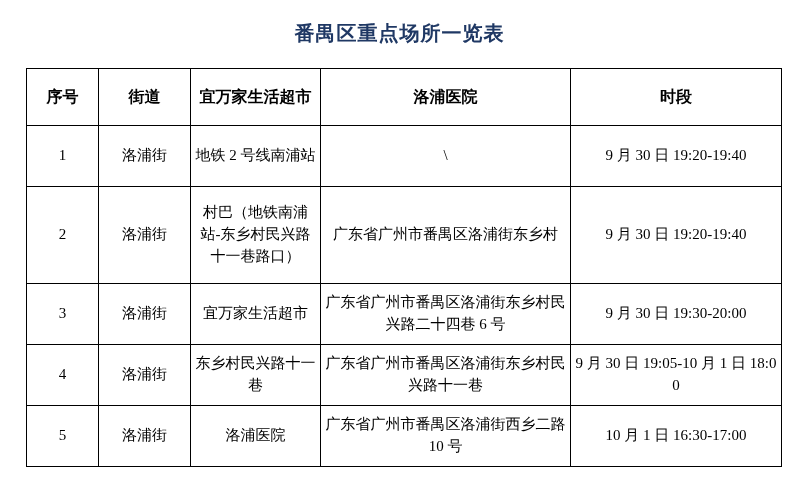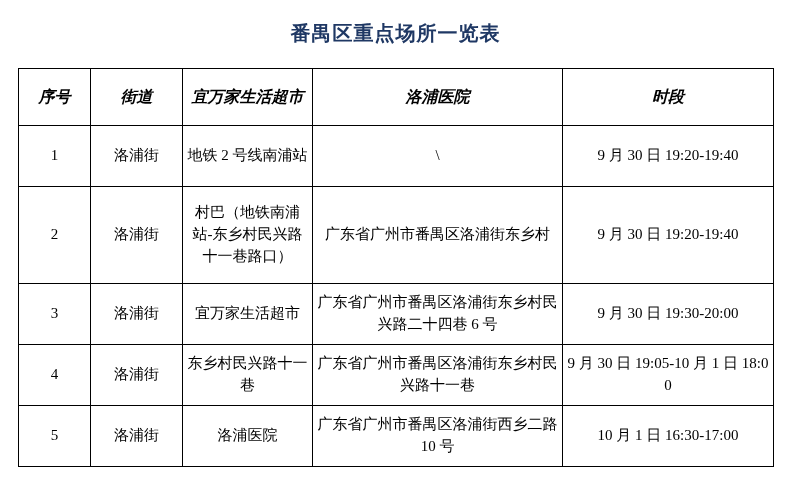--- a/index.html
+++ b/index.html
@@ -12,20 +12,21 @@
     height: 502px;
     font-family: "Liberation Serif", serif;
     color: #000000;
     overflow: hidden;
   }
   .page {
     width: 791px;
     height: 502px;
     position: relative;
     box-sizing: border-box;
+    padding-left: 8px;
   }
   .doc-title {
     text-align: center;
     color: #1f3864;
     font-weight: bold;
     font-size: 20px;
     font-family: "Liberation Sans", sans-serif;
     padding-top: 20px;
     letter-spacing: 1px;
   }
@@ -53,21 +54,20 @@
     line-height: 1.45;
     padding: 6px 4px;
     vertical-align: middle;
     text-align: center;
     word-break: break-all;
   }
   table.data-table th {
     font-weight: bold;
     font-size: 16px;
     height: 44px;
-    font-style: italic;
   }
   col.c-seq { width: 72px; }
   col.c-street { width: 92px; }
   col.c-place { width: 130px; }
   col.c-addr { width: 250px; }
   col.c-time { width: 211px; }
 
   td.seq, td.street, td.place { }
   td.addr { }
   td.time { }

